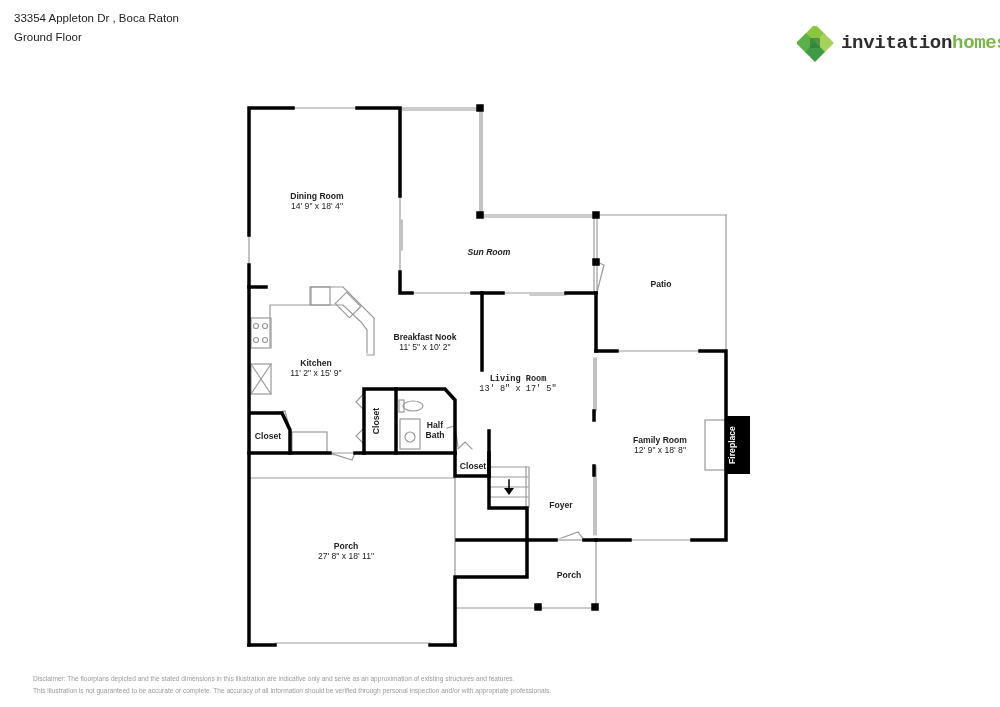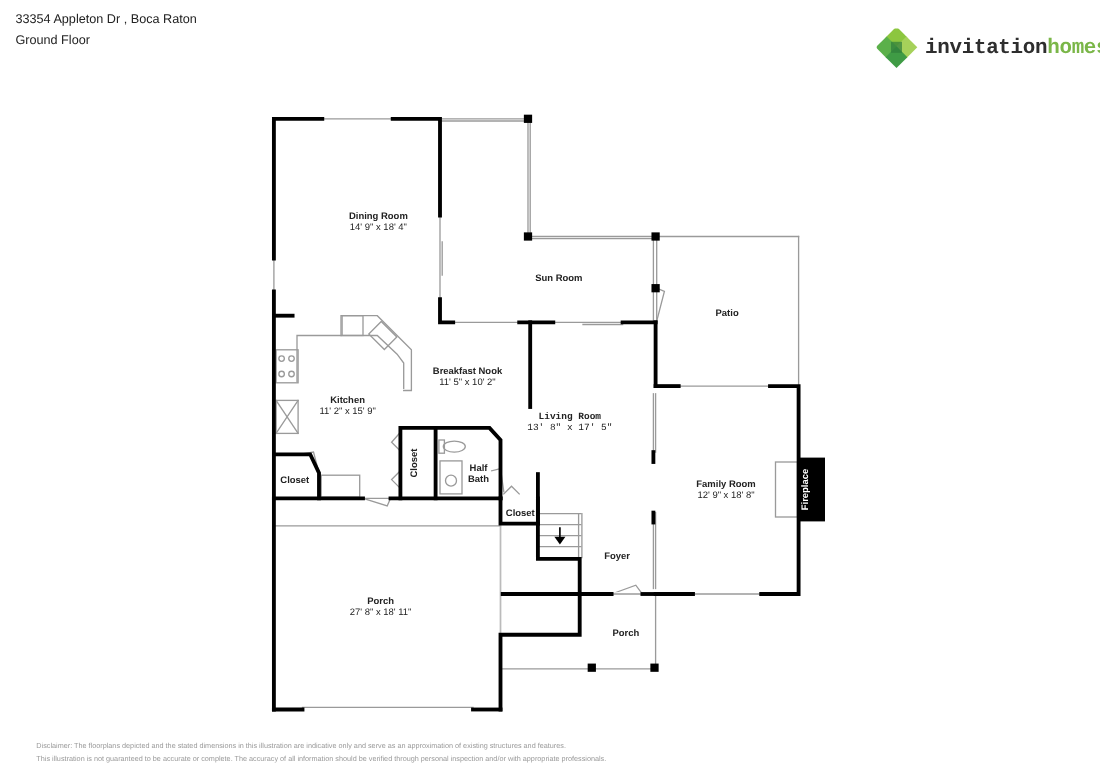--- a/index.html
+++ b/index.html
@@ -179,25 +179,25 @@
 
     <g>
       <line x1="509" y1="480" x2="509" y2="492" stroke="#000" stroke-width="1.5"></line>
       <polygon points="504,488 514,488 509,495" fill="#000"></polygon>
     </g>
 
     <rect x="727" y="416" width="23" height="58" fill="#000"></rect>
   </g>
 </svg>
 
-<div class="lbl" style="left:344px; top:191px;">
+<div class="lbl" style="left:317px; top:191px;">
   <span class="n">Dining Room</span>
   <span class="d">14' 9" x 18' 4"</span>
 </div>
-<div class="lbl" style="left:508px; top:247px;">
+<div class="lbl" style="left:489px; top:247px;font-style:italic;">
   <span class="n">Sun Room</span>
 </div>
 <div class="lbl" style="left:661px; top:279px;">
   <span class="n">Patio</span>
 </div>
 <div class="lbl" style="left:425px; top:332px;text-align:center;">
   <span class="n">Breakfast Nook</span>
   <span class="d">11' 5" x 10' 2"</span>
 </div>
 <div class="lbl" style="left:316px; top:358px;">

